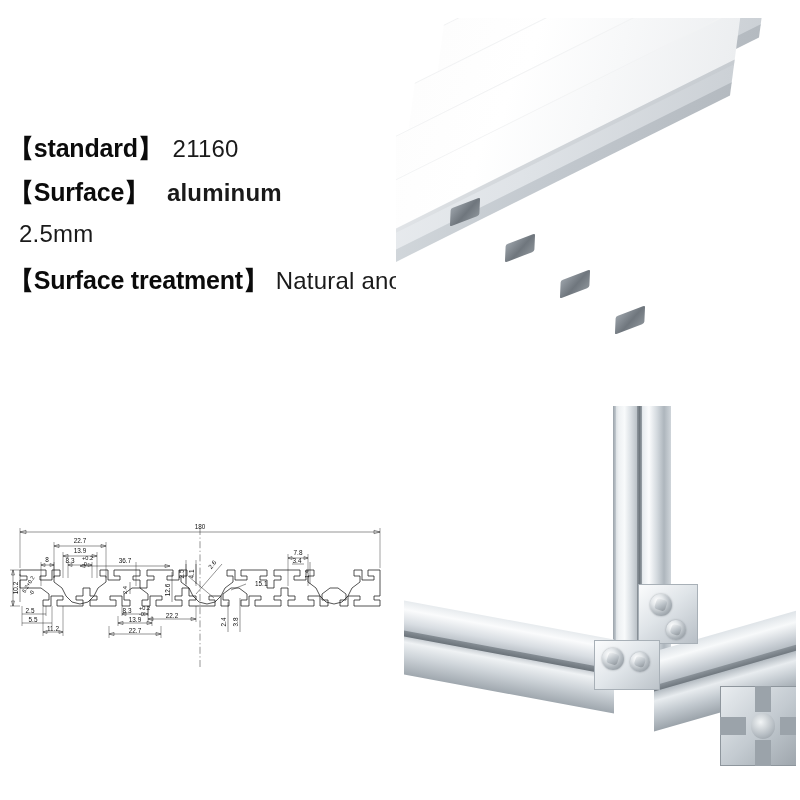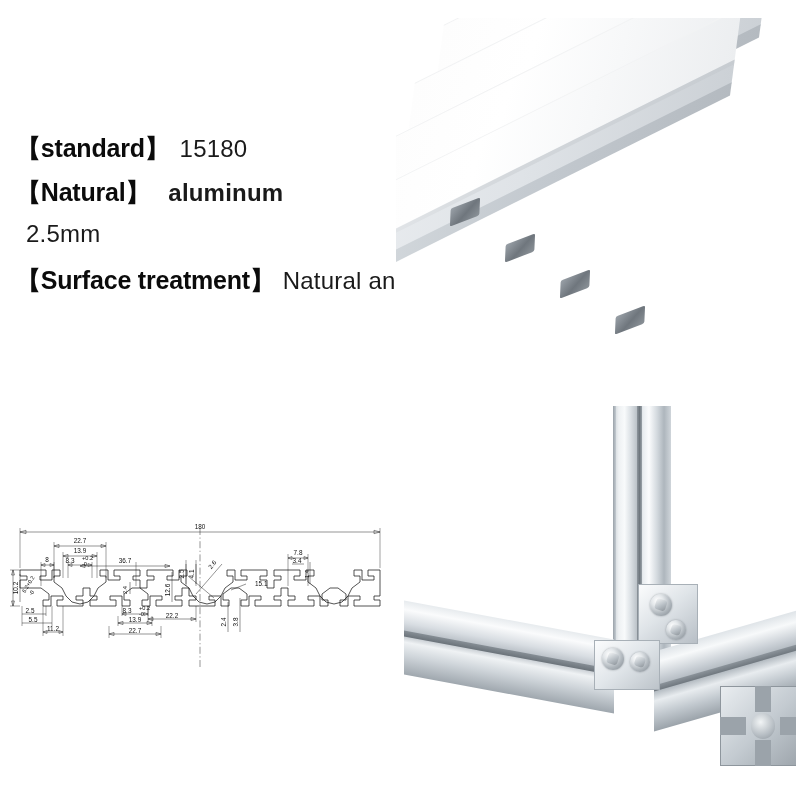--- a/index.html
+++ b/index.html
@@ -5,21 +5,21 @@
   html,body{margin:0;padding:0;}
   body{
     width:800px;height:800px;
     background:#ffffff;
     font-family:"Liberation Sans","DejaVu Sans",sans-serif;
     overflow:hidden;position:relative;
   }
   .page{position:absolute;inset:0;background:#fff;}
 
   
-  .spec-block{position:absolute;left:16px;top:132px;width:560px;}
+  .spec-block{position:absolute;left:9px;top:132px;width:560px;}
   .spec-row{
     display:flex;align-items:baseline;
     height:44px;white-space:nowrap;color:#111;
   }
   .spec-label{
     font-weight:700;font-size:25px;letter-spacing:-0.2px;
     color:#0b0b0b;
   }
   .spec-value{
     font-weight:400;font-size:24px;color:#1a1a1a;
@@ -100,24 +100,24 @@
   .profile{fill:#ffffff;stroke:#1a1a1a;stroke-width:.75;stroke-linejoin:round;}
 </style>
 </head>
 <body>
 
 <div class="page">
 
   <div class="spec-block">
     <div class="spec-row r1">
       <span class="spec-label">【standard】</span>
-      <span class="spec-value">15180</span>
+      <span class="spec-value">21160</span>
     </div>
     <div class="spec-row r2">
-      <span class="spec-label">【Natural】</span>
+      <span class="spec-label">【Surface】</span>
       <span class="spec-value">aluminum</span>
     </div>
     <div class="spec-row r3">
       <span class="spec-value">2.5mm</span>
     </div>
     <div class="spec-row r4">
       <span class="spec-label">【Surface treatment】</span>
       <span class="spec-value">Natural anodizing</span>
     </div>
   </div>

